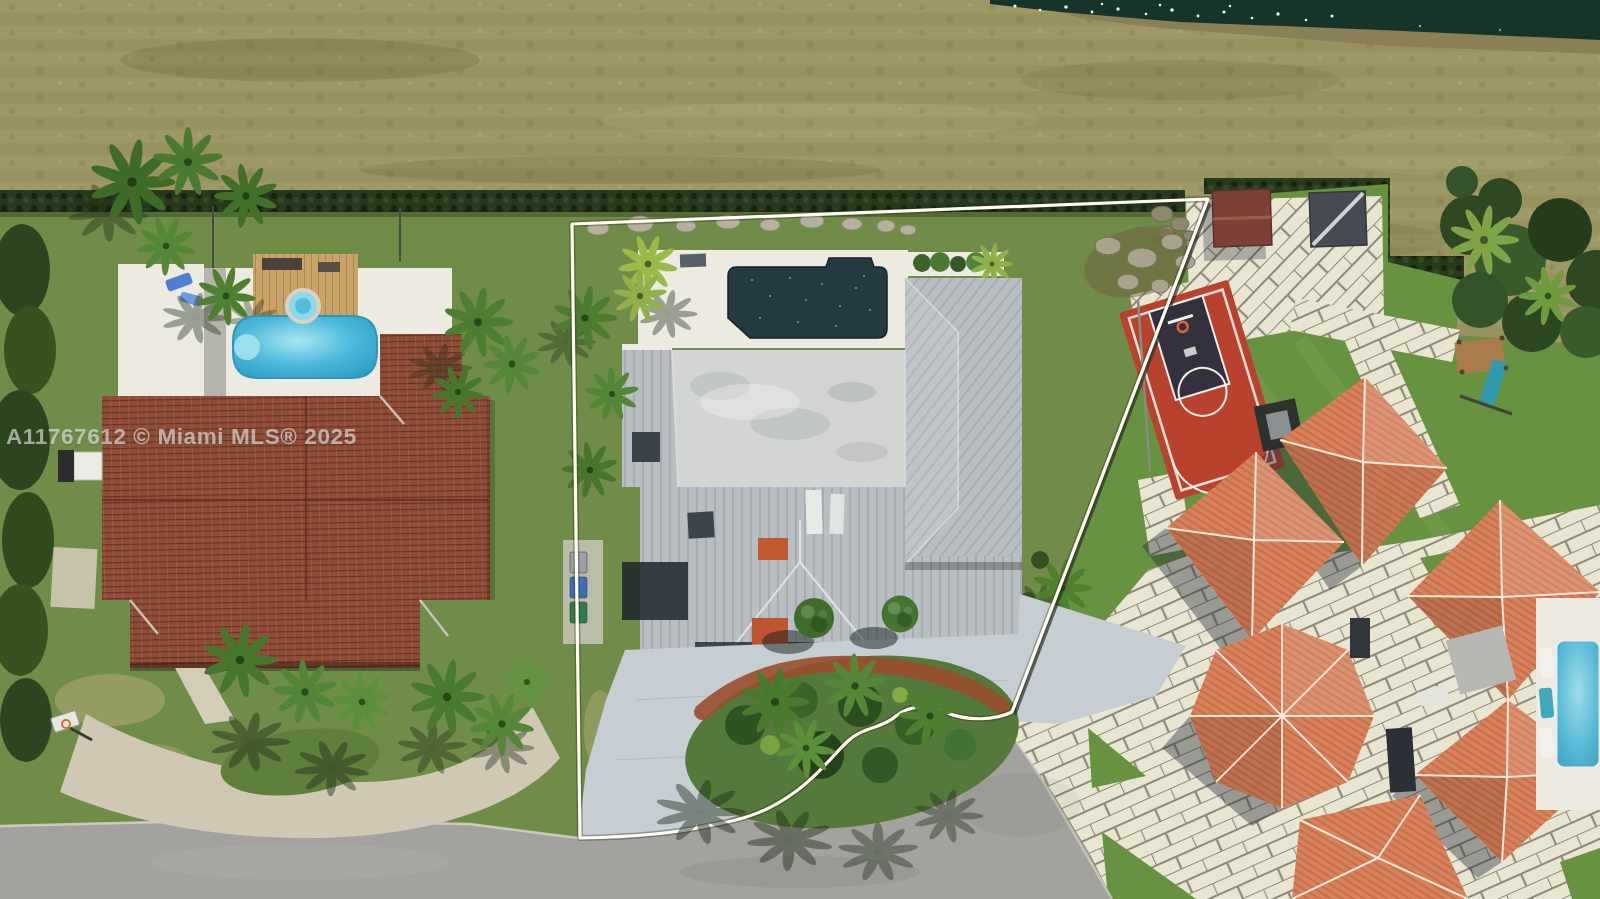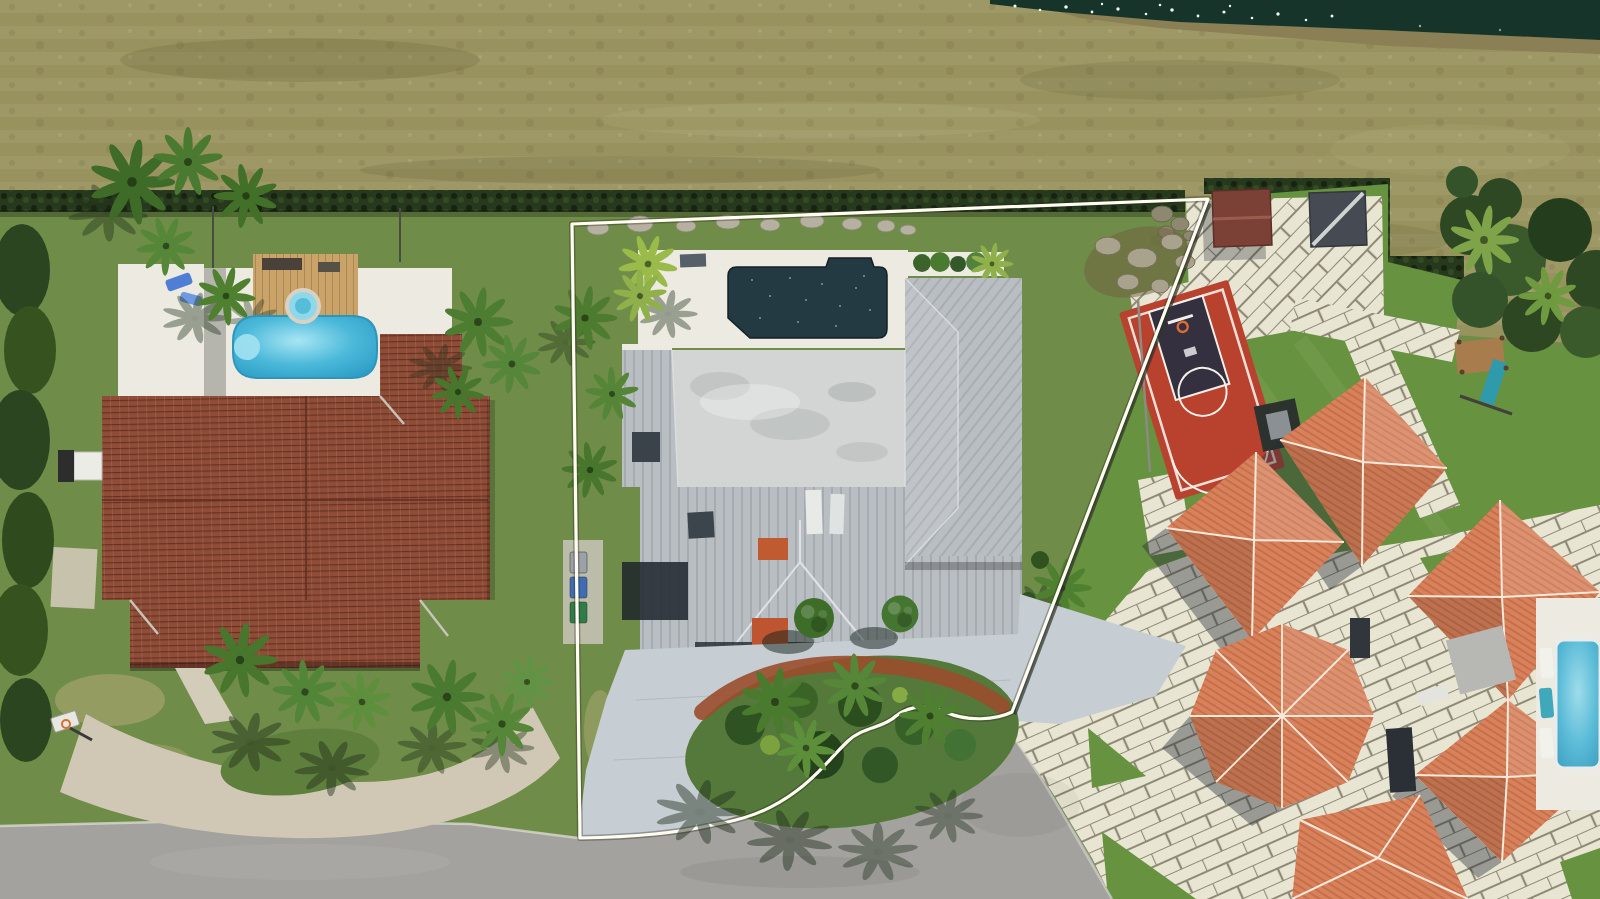--- a/index.html
+++ b/index.html
@@ -485,13 +485,14 @@
     <use href="#palmS" fill="#1f2f1a" opacity=".45" transform="translate(790,840) scale(1.6,1.15) rotate(14)"></use>
     <use href="#palmS" fill="#1f2f1a" opacity=".4" transform="translate(878,852) scale(1.5,1.1) rotate(-10)"></use>
     <use href="#palmS" fill="#1f2f1a" opacity=".4" transform="translate(948,816) scale(1.3,1)"></use>
     <use href="#palmS" fill="#4a7a2e" transform="translate(775,702) scale(1.3)"></use>
     <use href="#palmS" fill="#568637" transform="translate(855,686) scale(1.2) rotate(28)"></use>
     <use href="#palmS" fill="#4f8031" transform="translate(930,716) scale(1.15) rotate(-18)"></use>
     <use href="#palmS" fill="#5d8f3a" transform="translate(806,748) scale(1.1) rotate(8)"></use>
   </g>
 </svg>
 
+<div class="watermark">A11767612 © Miami MLS® 2025</div>
 </div>
 
 </body></html>

